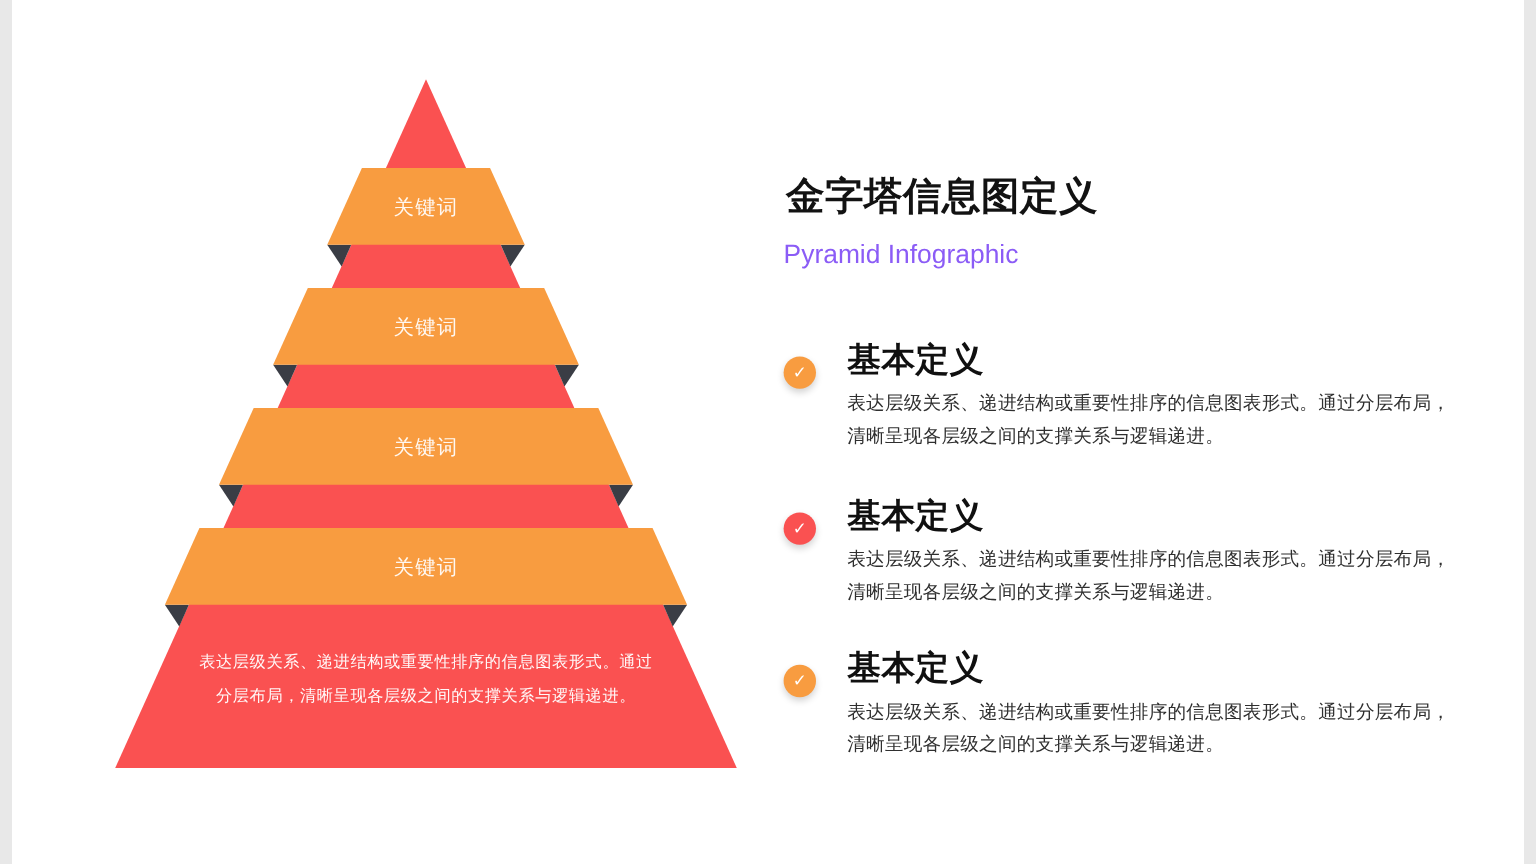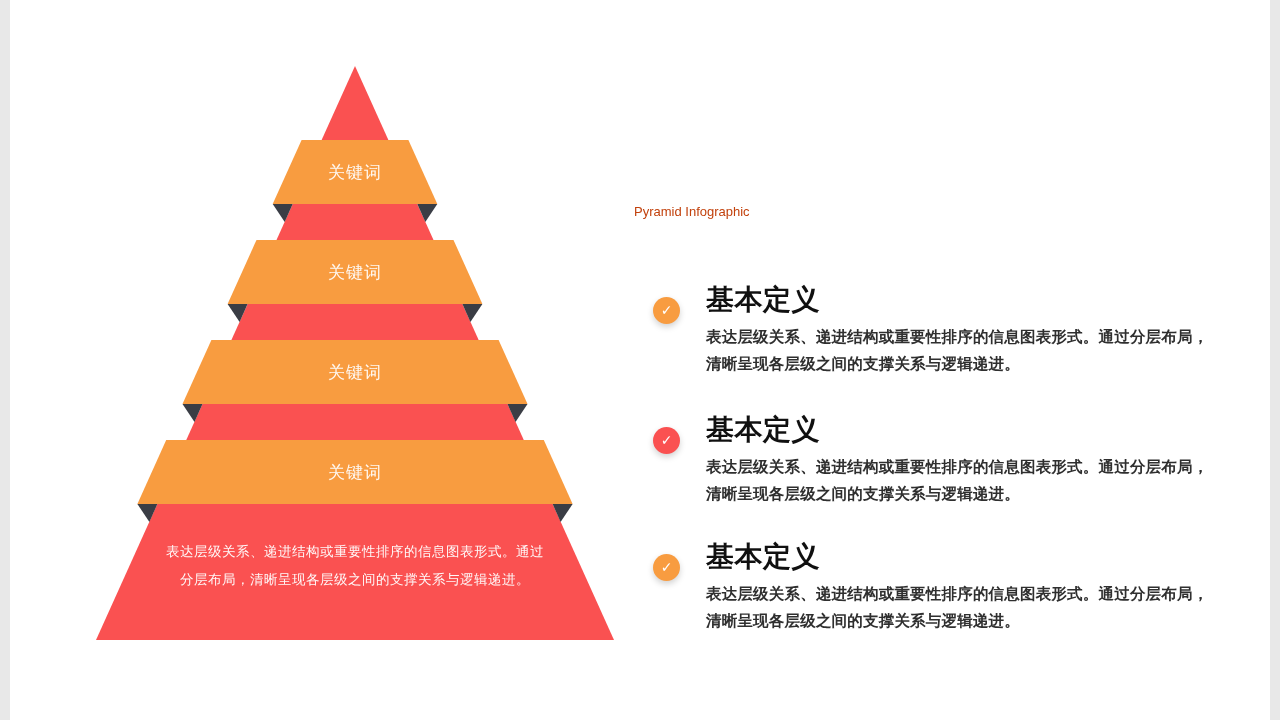--- a/index.html
+++ b/index.html
@@ -18,42 +18,42 @@
   .pyr-desc{
     fill:#ffffff;fill-opacity:.96;font-size:13.5px;text-anchor:middle;
     font-family:"Liberation Sans","DejaVu Sans",sans-serif;letter-spacing:.5px;
   }
   
   .page-title{
     position:absolute;left:645px;top:142px;margin:0;
     font-size:32px;line-height:42px;font-weight:800;color:#121212;letter-spacing:.5px;
   }
   .page-subtitle{
-    position:absolute;left:624px;top:200px;
-    font-size:13px;line-height:24px;color:#c2410c;
+    position:absolute;left:643px;top:200px;
+    font-size:22px;line-height:24px;color:#8b5cf6;
   }
   .def-item{position:absolute;left:643px;width:600px;height:120px;}
   .def-item.s0{top:286px;}
   .def-item.s1{top:416px;}
   .def-item.s2{top:543px;}
   .check-circle{
     position:absolute;left:0;top:11px;width:27px;height:27px;border-radius:50%;
     display:flex;align-items:center;justify-content:center;
     box-shadow:0 3px 6px rgba(0,0,0,.18);
   }
   .check-glyph{
     color:#ffffff;font-size:14px;font-weight:bold;line-height:1;transform:translateY(-1px);
   }
   .def-heading{
     position:absolute;left:53px;top:0;margin:0;
     font-size:28px;line-height:27px;font-weight:800;color:#101010;letter-spacing:.5px;
   }
   .def-body{position:absolute;left:53px;top:38px;}
   .def-line{
-    font-size:15.5px;line-height:26.5px;color:#2f2f2f;white-space:nowrap;letter-spacing:.2px;font-weight:bold;
+    font-size:15.5px;line-height:26.5px;color:#2f2f2f;white-space:nowrap;letter-spacing:.2px;
   }
 </style>
 </head>
 <body>
 
 <div class="slide">
 
   <svg class="pyramid-svg" width="690" height="720" viewBox="0 0 690 720">
 
     <polygon points="345,66 604,640 86,640" fill="#FA5151"></polygon>
@@ -74,20 +74,21 @@
 
     <text class="band-label" x="345" y="178">关键词</text>
     <text class="band-label" x="345" y="278">关键词</text>
     <text class="band-label" x="345" y="378">关键词</text>
     <text class="band-label" x="345" y="478">关键词</text>
 
     <text class="pyr-desc" x="345" y="556">表达层级关系、递进结构或重要性排序的信息图表形式。通过</text>
     <text class="pyr-desc" x="345" y="584">分层布局，清晰呈现各层级之间的支撑关系与逻辑递进。</text>
   </svg>
 
+  <h1 class="page-title">金字塔信息图定义</h1>
   <div class="page-subtitle">Pyramid Infographic</div>
 
   <section class="def-item s0">
     <span class="check-circle" style="background-color: rgb(248, 156, 64);">
       <span class="check-glyph">✓</span>
     </span>
     <h2 class="def-heading">基本定义</h2>
     <div class="def-body">
       <div class="def-line">表达层级关系、递进结构或重要性排序的信息图表形式。通过分层布局，</div>
       <div class="def-line">清晰呈现各层级之间的支撑关系与逻辑递进。</div>

